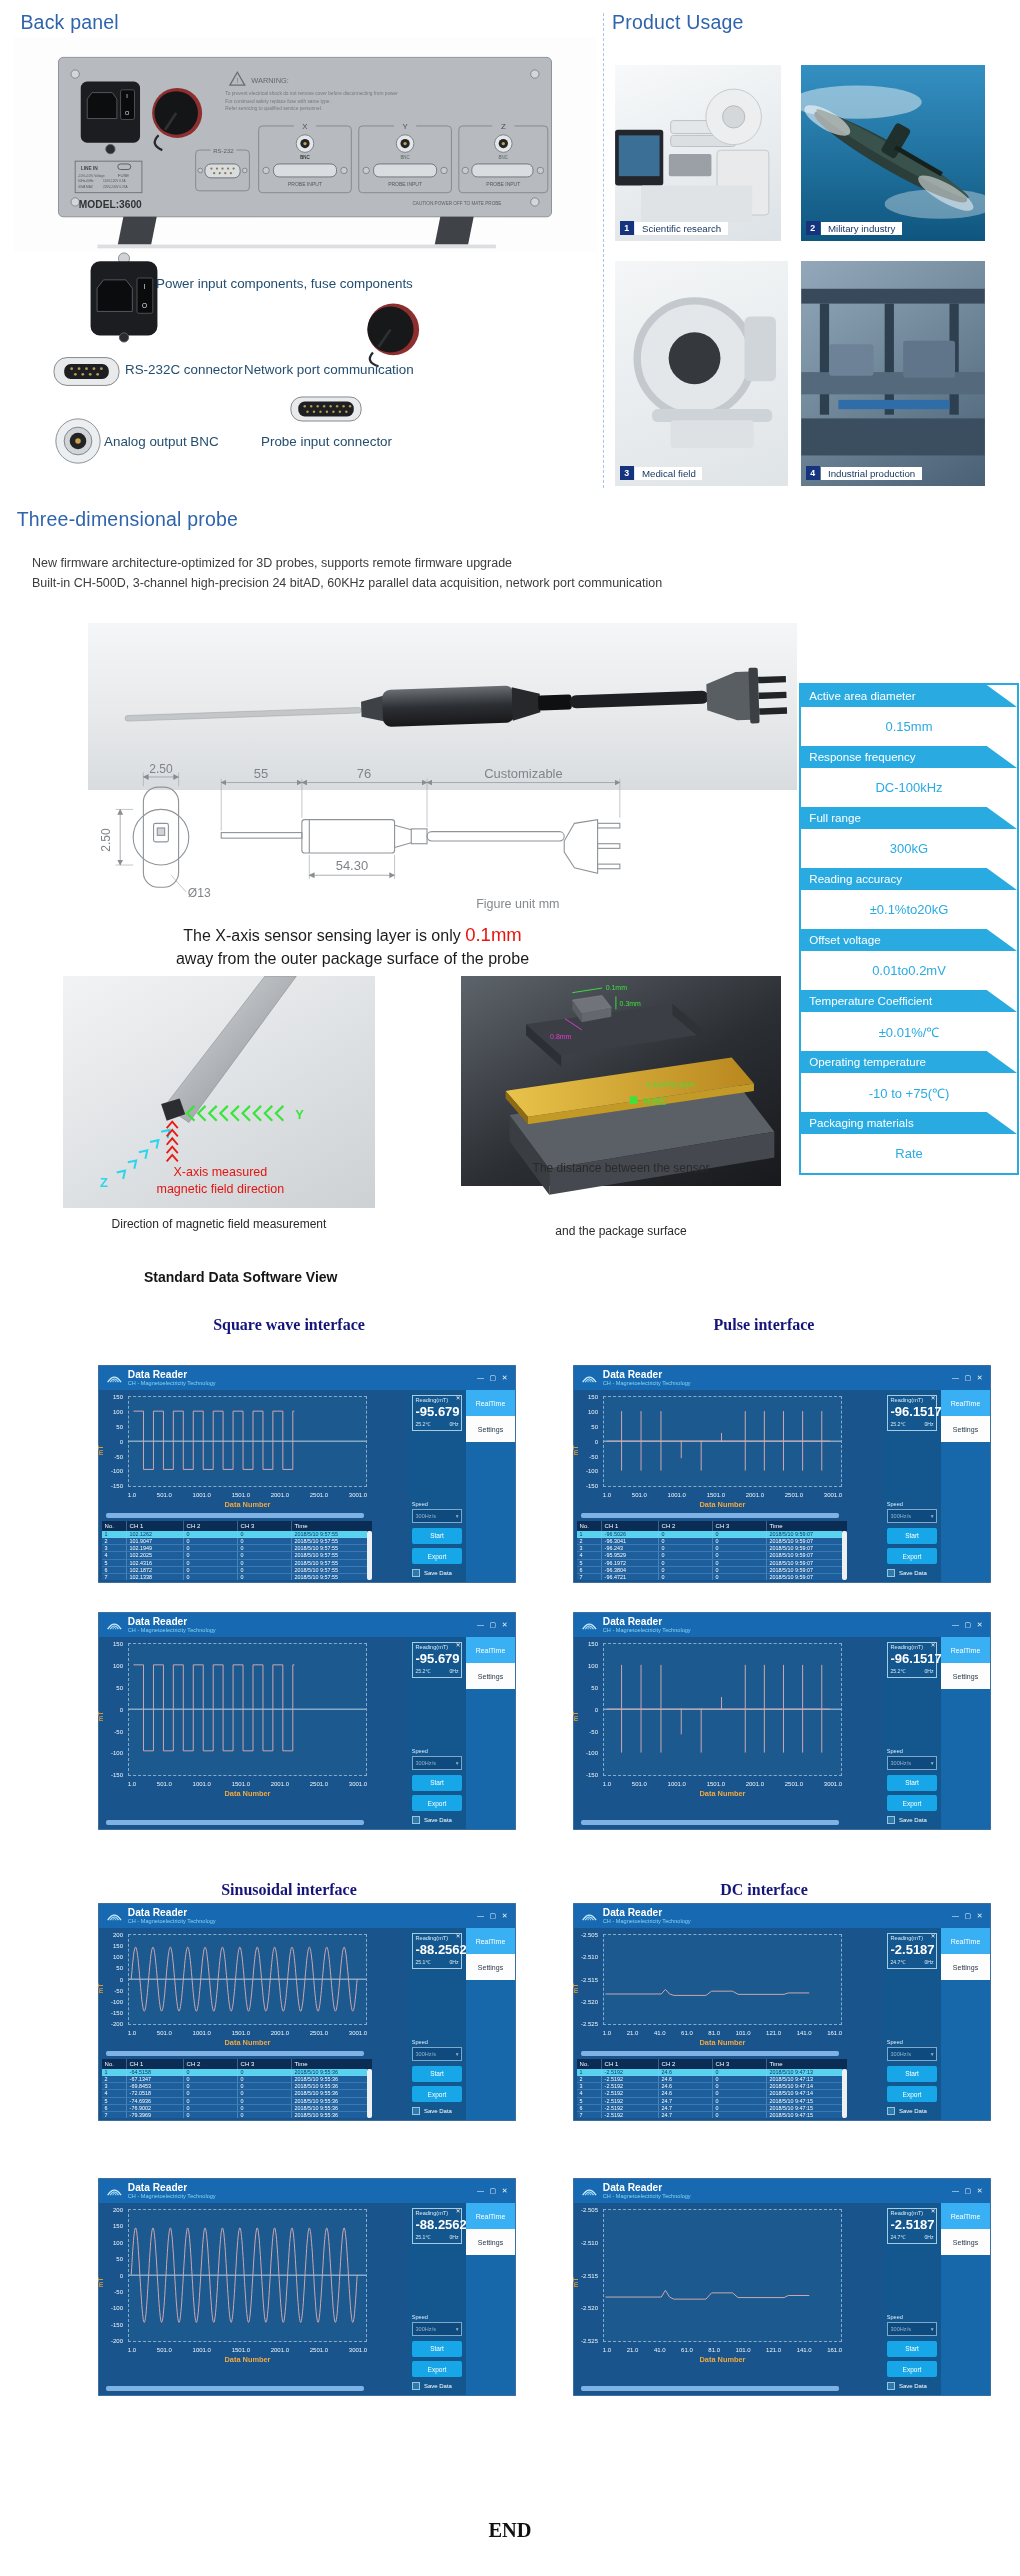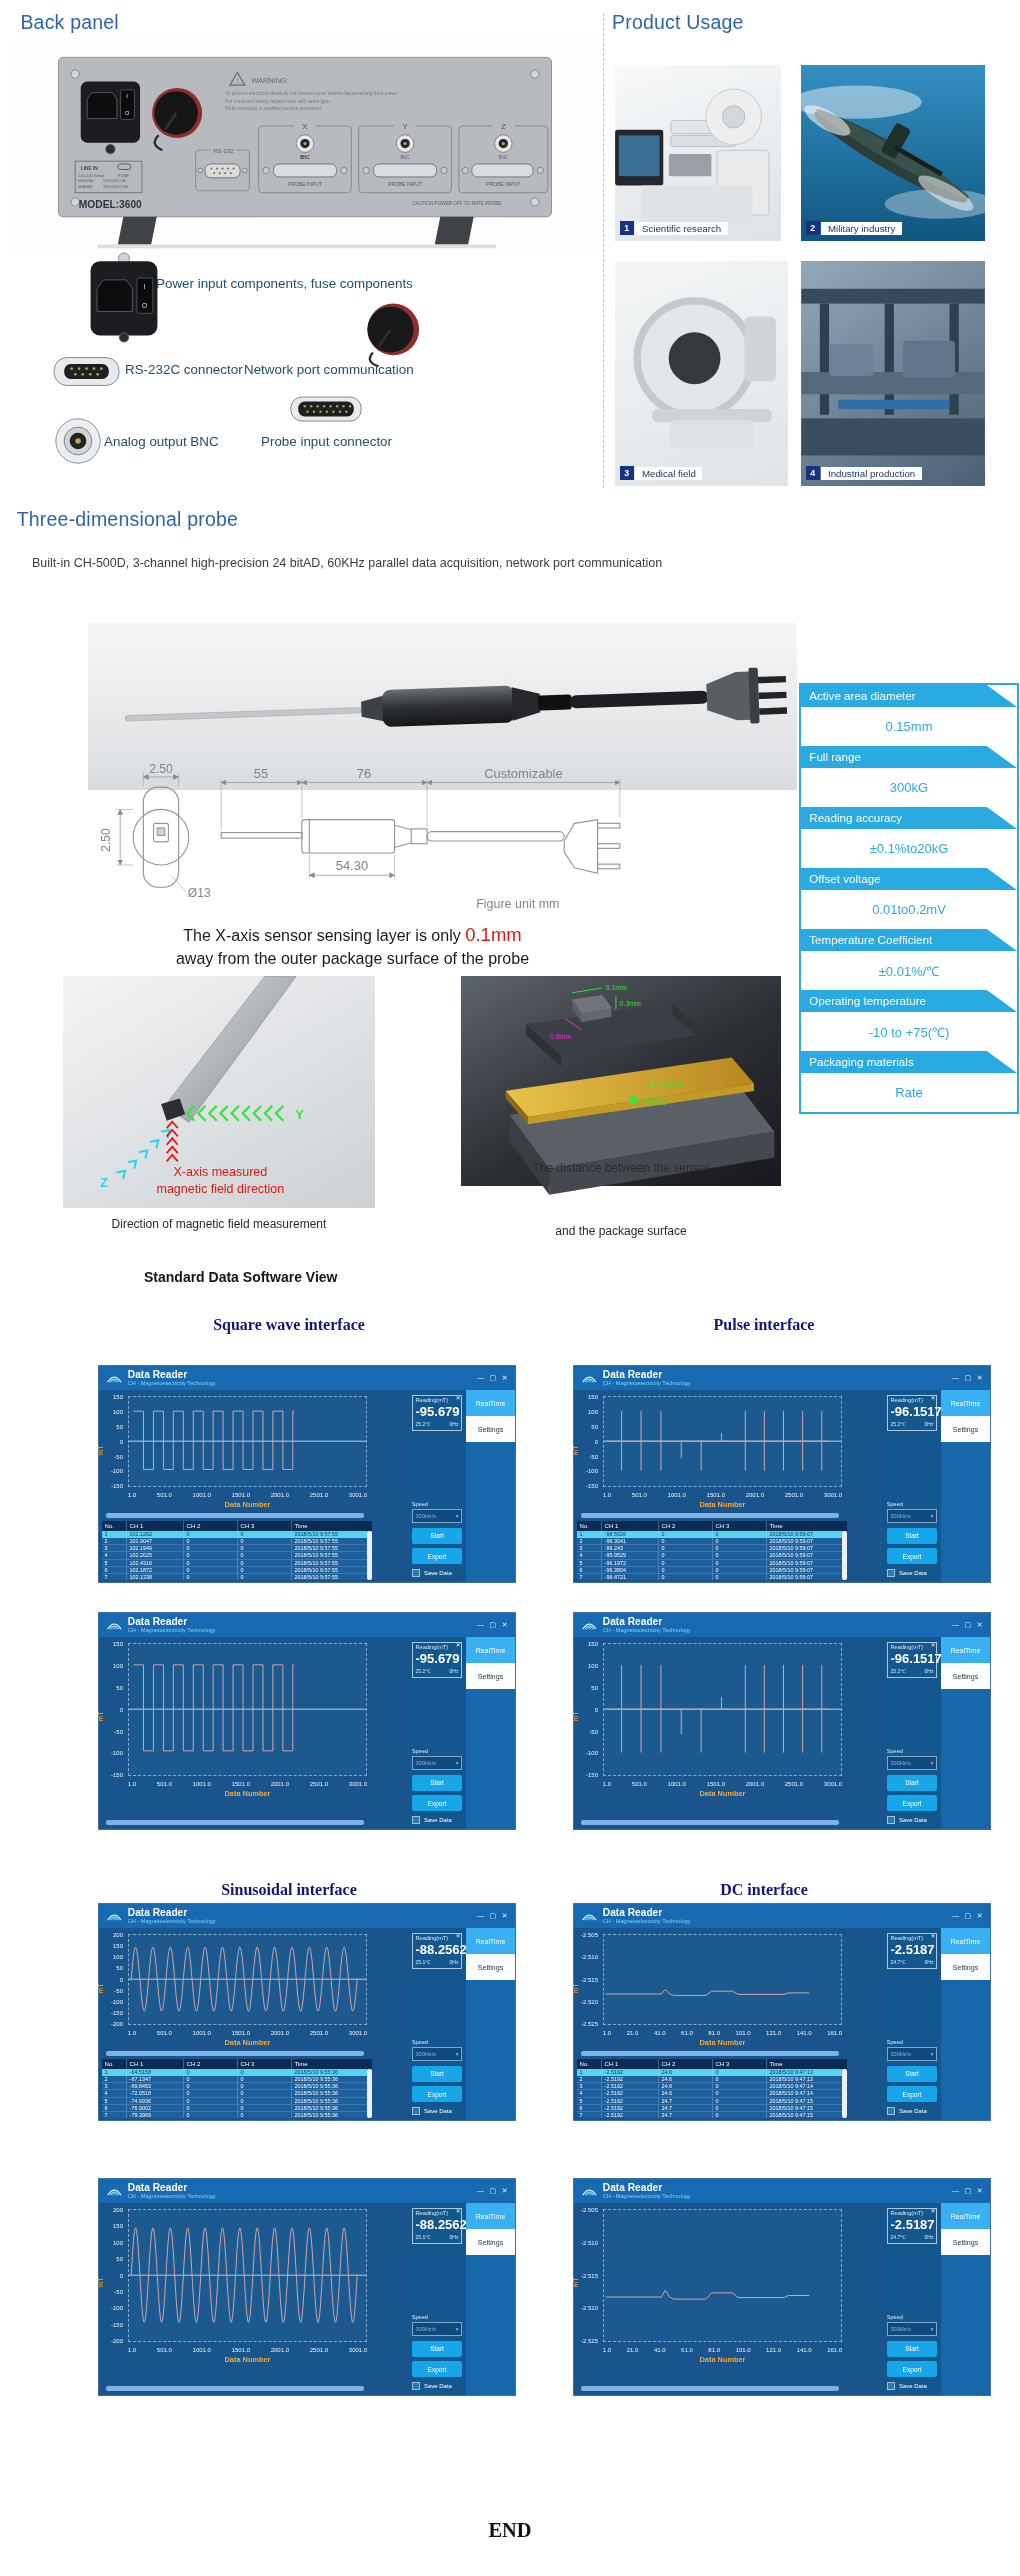--- a/index.html
+++ b/index.html
@@ -354,20 +354,21 @@
       <rect x="40" y="150" width="120" height="10" fill="#2e6da8"></rect>
     </svg>
     <div class="u-label">
       <span class="u-num">4</span>
       <span class="u-text">Industrial production</span>
     </div>
   </div>
 
   <div class="big-head" style="left:16.7px;top:508px;">Three-dimensional probe</div>
   <div class="bullets">
+    <div>New firmware architecture-optimized for 3D probes, supports remote firmware upgrade</div>
     <div>Built-in CH-500D, 3-channel high-precision 24 bitAD, 60KHz parallel data acquisition, network port communication</div>
   </div>
 
   <div class="hero">
     <svg width="709" height="167" viewBox="0 0 765 180">
       <defs>
         <linearGradient id="pbody" x1="0" y1="0" x2="0" y2="1">
           <stop offset="0" stop-color="#6a6f75"></stop>
             <stop offset="0.5" stop-color="#2c2f33"></stop>
             <stop offset="1" stop-color="#17181a"></stop>
@@ -386,20 +387,24 @@
         <rect x="724" y="87" width="30" height="7" fill="#222528"></rect>
         <rect x="724" y="104" width="30" height="7" fill="#222528"></rect>
       </g>
     </svg>
   </div>
 
   <div class="spec-table">
     <div class="spec-item">
         <div class="spec-head">Active area diameter</div>
         <div class="spec-val">0.15mm</div>
+      </div>
+    <div class="spec-item">
+        <div class="spec-head">Response frequency</div>
+        <div class="spec-val">DC-100kHz</div>
       </div>
     <div class="spec-item">
         <div class="spec-head">Full range</div>
         <div class="spec-val">300kG</div>
       </div>
     <div class="spec-item">
         <div class="spec-head">Reading accuracy</div>
         <div class="spec-val">±0.1%to20kG</div>
       </div>
     <div class="spec-item">

